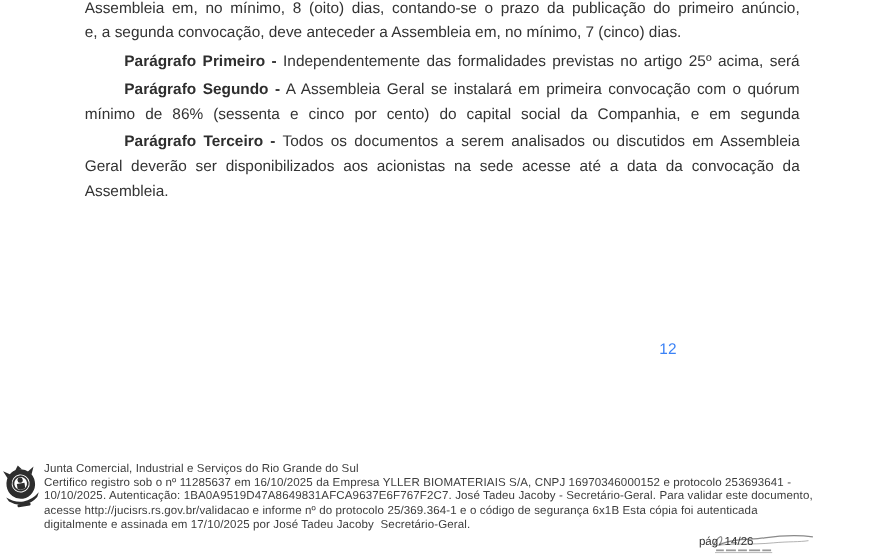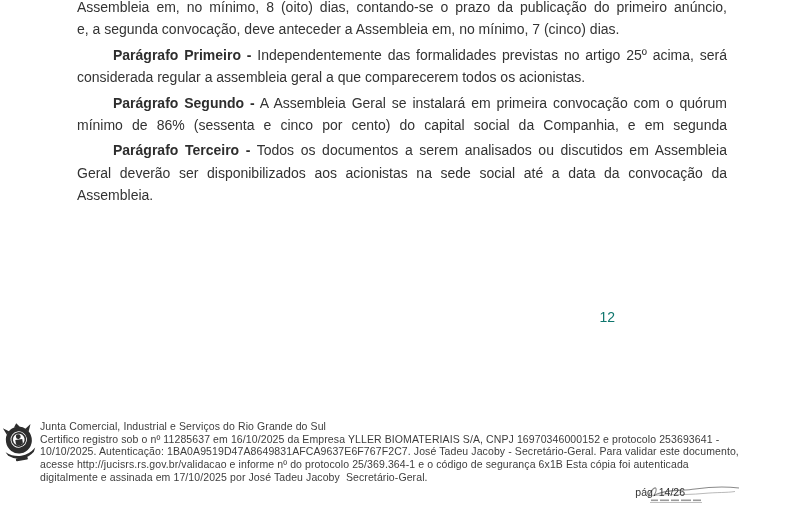--- a/index.html
+++ b/index.html
@@ -32,21 +32,21 @@
     text-justify: inter-word;
     white-space: normal;
   }
   .line.last { text-align-last: left; }
   .paragraph strong { font-weight: bold; color: #2e2e2e; margin-left: 36px; }
 
   .page-number {
     position: absolute;
     top: 309px; right: 73px;
     font-size: 14px;
-    color: #0f766e;
+    color: #3b82f6;
   }
 
   
   .footer-block {
     position: absolute;
     left: 40px; top: 420px;
     width: 756px;
     font-size: 10.5px;
     line-height: 12.7px;
     letter-spacing: 0.1px;
@@ -79,29 +79,28 @@
 
 <div class="page">
 
   <div class="doc-body">
       <div class="paragraph">
         <div class="line">Assembleia em, no mínimo, 8 (oito) dias, contando-se o prazo da publicação do primeiro anúncio,</div>
         <div class="line last">e, a segunda convocação, deve anteceder a Assembleia em, no mínimo, 7 (cinco) dias.</div>
       </div>
       <div class="paragraph">
         <div class="line"><strong>Parágrafo Primeiro -</strong> Independentemente das formalidades previstas no artigo 25º acima, será</div>
-        <div class="line last">considerada regular a assembleia geral a que comparecerem todos os acionistas.</div>
       </div>
       <div class="paragraph">
         <div class="line"><strong>Parágrafo Segundo -</strong> A Assembleia Geral se instalará em primeira convocação com o quórum</div>
         <div class="line">mínimo de 86% (sessenta e cinco por cento) do capital social da Companhia, e em segunda</div>
       </div>
       <div class="paragraph">
         <div class="line"><strong>Parágrafo Terceiro -</strong> Todos os documentos a serem analisados ou discutidos em Assembleia</div>
-        <div class="line">Geral deverão ser disponibilizados aos acionistas na sede social até a data da convocação da</div>
+        <div class="line">Geral deverão ser disponibilizados aos acionistas na sede acesse até a data da convocação da</div>
         <div class="line last">Assembleia.</div>
       </div>
     </div>
 
   <div class="page-number">12</div>
 
   <svg class="coat-of-arms" viewBox="0 0 36 42" xmlns="http://www.w3.org/2000/svg">
     <g fill="#2d2d2d">
       <path d="M18 3 L21 7 L15 7 Z"></path>
       <path d="M4 6 L10 10 L7 13 Z"></path>

